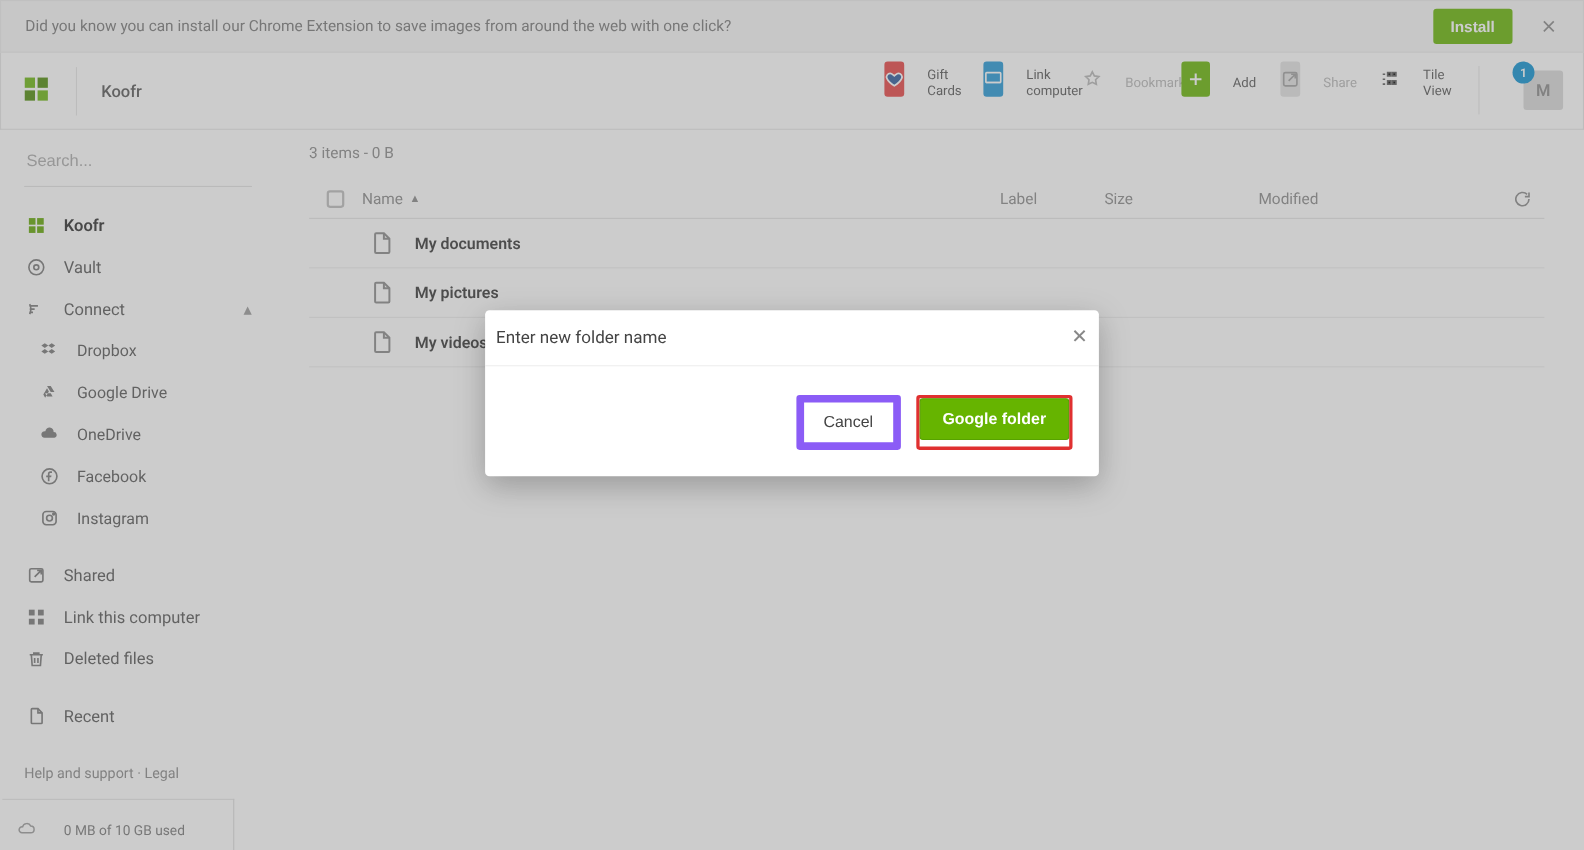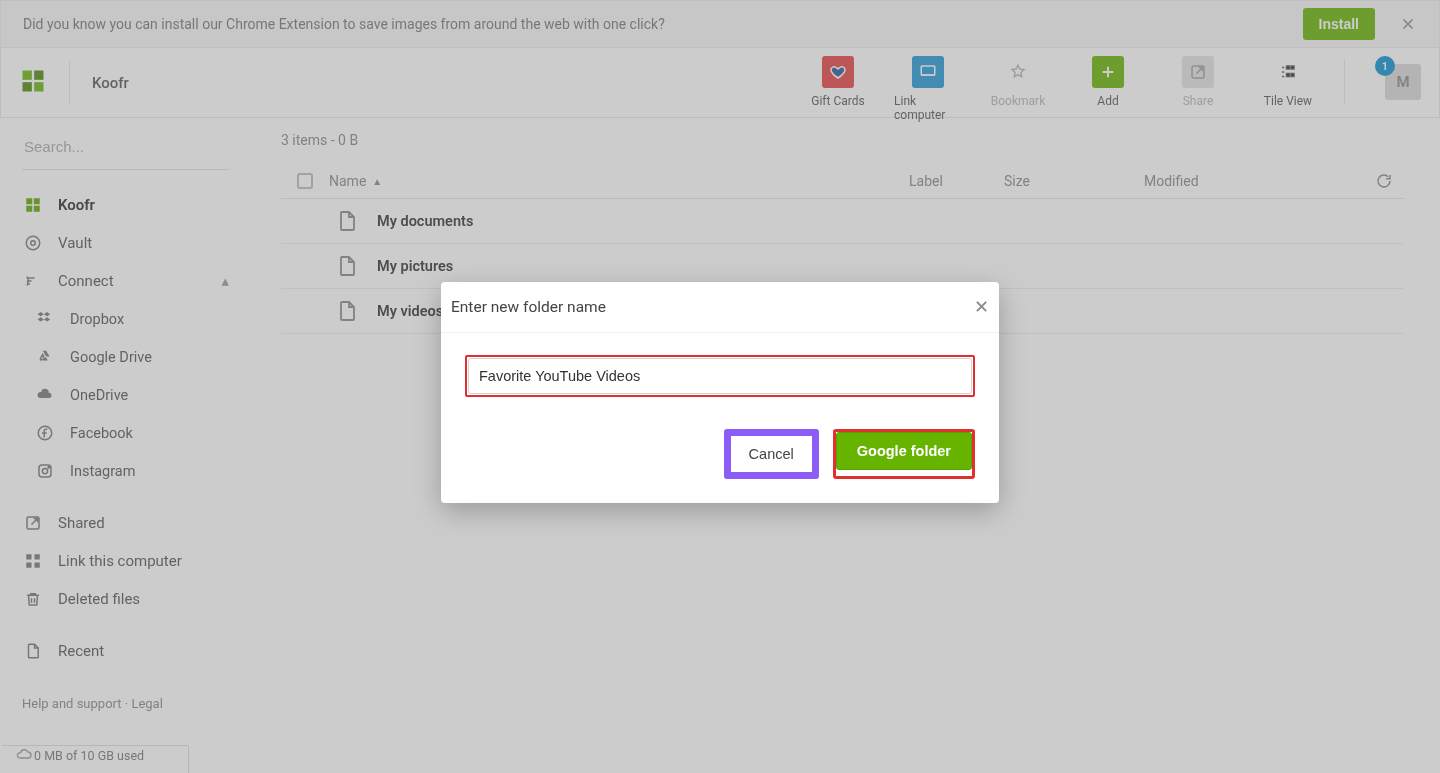--- a/index.html
+++ b/index.html
@@ -12,21 +12,21 @@
   .btn-install { background:#64b400; color:#fff; border:none; padding:8px 16px; border-radius:3px; font-size:14px; font-weight:600; cursor:pointer; margin-right:24px;text-align:center;}
   .banner-close { width:18px; height:18px; cursor:pointer; color:#888; }
 
   
   .topbar { height:70px; background:#fff; border-bottom:1px solid #e6e6e6; display:flex; align-items:center; padding:0 18px 0 18px; border-right:1px solid #e6e6e6; border-left:1px solid #e6e6e6;}
   .logoblock { display:flex; align-items:center; height:100%; }
   .logo-divider { width:1px; height:44px; background:#e6e6e6; margin:0 22px 0 22px; }
   .brand-name { font-size:15px; color:#555; font-weight:500; }
   .topbar .spacer { flex:1; }
   .top-actions { display:flex; align-items:flex-start; gap:22px; height:100%; padding-top:8px;}
-  .action { display:flex; flex-direction:column; align-items:center; justify-content:flex-start; font-size:12px; color:#555; cursor:pointer; width:68px;}
+  .action { display:flex; flex-direction:row; align-items:center; justify-content:flex-start; font-size:12px; color:#555; cursor:pointer; width:68px;gap:21px;}
   .action.dim { color:#b5b5b5; }
   .action .tile { width:32px; height:32px; border-radius:3px; display:flex; align-items:center; justify-content:center; margin-bottom:6px;}
   .tile.red { background:#e74242; }
   .tile.blue { background:#2196d6; }
   .tile.green { background:#64b400; }
   .tile.light { background:#e2e2e2; }
   .tile svg { width:18px; height:18px; }
   .top-divider { width:1px; height:44px; background:#e6e6e6; margin:4px 12px 0 0;}
   .avatar-wrap { position:relative; margin-left:6px; margin-top:8px;}
   .avatar { width:36px; height:36px; background:#d9d9d9; color:#888; display:flex; align-items:center; justify-content:center; font-weight:600; border-radius:3px; font-size:15px;}
@@ -60,21 +60,21 @@
   .col-label { width:95px; }
   .col-size { width:140px; }
   .col-mod  { width:220px; }
   .col-refresh { width:40px; display:flex; justify-content:center; color:#888; cursor:pointer;}
   .row { display:flex; align-items:center; border-bottom:1px solid #ededed; padding:10px 0; font-size:14.5px; color:#333;}
   .row .col-name { font-weight:600; display:flex; align-items:center; gap:18px;}
   .checkbox { width:16px; height:16px; border:2px solid #bbb; border-radius:3px; }
   .folder-ic { width:24px; height:24px; color:#888; margin-left:6px;}
 
   
-  .storage-pill { position:fixed; left:2px; bottom:0; border:1px solid #ddd; background:#fff; padding:0 44px 8px 12px; font-size:12.5px; color:#777; display:flex; align-items:center; gap:0; border-bottom:none; border-left:none;}
+  .storage-pill { position:fixed; left:2px; bottom:0; border:1px solid #ddd; background:#fff; padding:18px 44px 8px 12px; font-size:12.5px; color:#777; display:flex; align-items:center; gap:24px; border-bottom:none; border-left:none;}
 
   
   .overlay { position:absolute; inset:0; background:rgba(120,120,120,0.38); display:flex; align-items:flex-start; justify-content:center;}
   .modal { width:558px; margin-top:282px; background:#fff; border-radius:4px; box-shadow:0 8px 28px rgba(0,0,0,0.25); }
   .modal-head { display:flex; align-items:center; padding:16px 10px; border-bottom:1px solid #eee; }
   .modal-title { font-size:15.5px; color:#444; }
   .modal-close { margin-left:auto; color:#888; cursor:pointer; font-size:18px; line-height:1;}
   .modal-body { padding:22px 24px 6px 24px; }
   .hl-red { border:2.5px solid #e03030; border-radius:2px; padding:1px;}
   .folder-input { width:100%; border:1px solid #d5d5d5; border-radius:3px; padding:9px 10px; font-size:14.5px; color:#333; outline:none;}
@@ -382,25 +382,20 @@
       </svg></span>
   <span>0 MB of 10 GB used</span>
 </div>
 
 <div class="overlay">
   <div class="modal">
     <div class="modal-head">
       <span class="modal-title">Enter new folder name</span>
       <span class="modal-close">✕</span>
     </div>
-    <div class="modal-body">
-      <div class="hl-red">
-        <input class="folder-input" value="Favorite YouTube Videos" style="">
-      </div>
-    </div>
     <div class="modal-foot">
       <button class="btn-secondary">Cancel</button>
       <span class="hl-red-btn">
         <button class="btn-primary">Google folder</button>
       </span>
     </div>
   </div>
 </div>
 
 </body></html>

